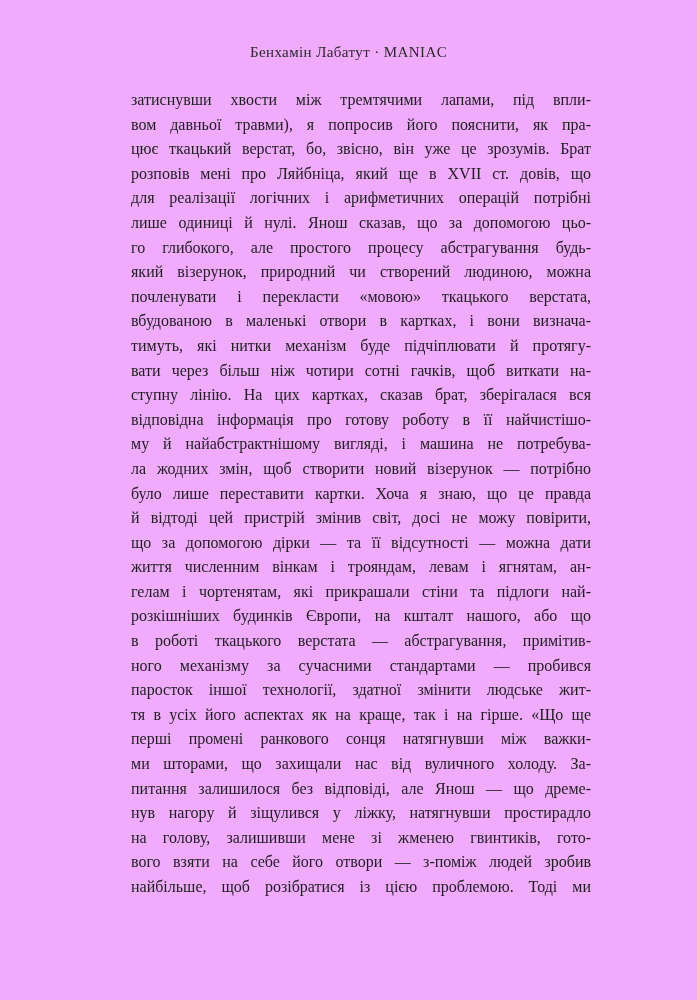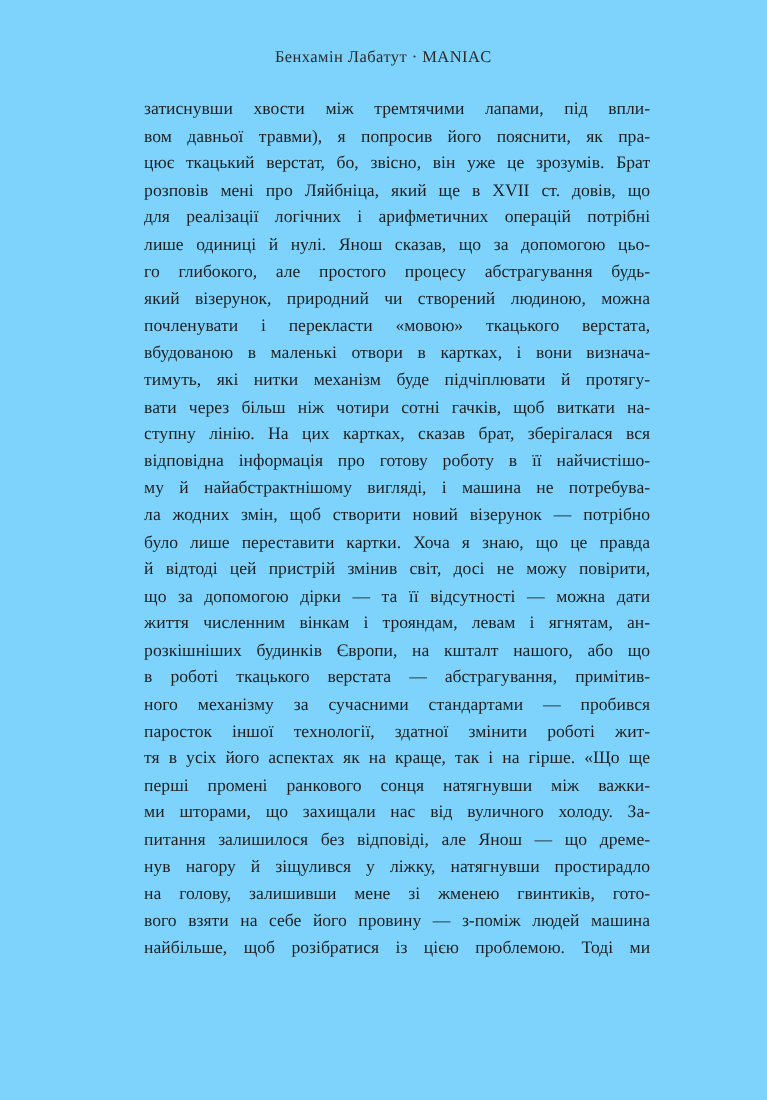--- a/index.html
+++ b/index.html
@@ -5,21 +5,21 @@
   html, body {
     margin: 0;
     padding: 0;
     background: #ffffff;
   }
   .page {
     position: relative;
     width: 697px;
     height: 1000px;
     margin: 0 auto;
-    background: #7dd3fc;
+    background: #f0abfc;
     font-family: "Liberation Serif", "DejaVu Serif", serif;
     color: #1e1e1e;
     overflow: hidden;
   }
   .running-head {
     position: absolute;
     top: 44px;
     left: 0;
     width: 100%;
     text-align: center;
@@ -76,28 +76,29 @@
       <div class="line">тимуть, які нитки механізм буде підчіплювати й протягу-</div>
       <div class="line">вати через більш ніж чотири сотні гачків, щоб виткати на-</div>
       <div class="line">ступну лінію. На цих картках, сказав брат, зберігалася вся</div>
       <div class="line">відповідна інформація про готову роботу в її найчистішо-</div>
       <div class="line">му й найабстрактнішому вигляді, і машина не потребува-</div>
       <div class="line">ла жодних змін, щоб створити новий візерунок — потрібно</div>
       <div class="line">було лише переставити картки. Хоча я знаю, що це правда</div>
       <div class="line">й відтоді цей пристрій змінив світ, досі не можу повірити,</div>
       <div class="line">що за допомогою дірки — та її відсутності — можна дати</div>
       <div class="line">життя численним вінкам і трояндам, левам і ягнятам, ан-</div>
+      <div class="line">гелам і чортенятам, які прикрашали стіни та підлоги най-</div>
       <div class="line">розкішніших будинків Європи, на кшталт нашого, або що</div>
       <div class="line">в роботі ткацького верстата — абстрагування, примітив-</div>
       <div class="line">ного механізму за сучасними стандартами — пробився</div>
-      <div class="line">паросток іншої технології, здатної змінити роботі жит-</div>
+      <div class="line">паросток іншої технології, здатної змінити людське жит-</div>
       <div class="line">тя в усіх його аспектах як на краще, так і на гірше. «Що ще</div>
       <div class="line">перші промені ранкового сонця натягнувши між важки-</div>
       <div class="line">ми шторами, що захищали нас від вуличного холоду. За-</div>
       <div class="line">питання залишилося без відповіді, але Янош — що дреме-</div>
       <div class="line">нув нагору й зіщулився у ліжку, натягнувши простирадло</div>
       <div class="line">на голову, залишивши мене зі жменею гвинтиків, гото-</div>
-      <div class="line">вого взяти на себе його провину — з-поміж людей машина</div>
+      <div class="line">вого взяти на себе його отвори — з-поміж людей зробив</div>
       <div class="line">найбільше, щоб розібратися із цією проблемою. Тоді ми</div>
     </div>
 
   <div class="page-number">· 61 ·</div>
 </div>
 
 </body></html>

